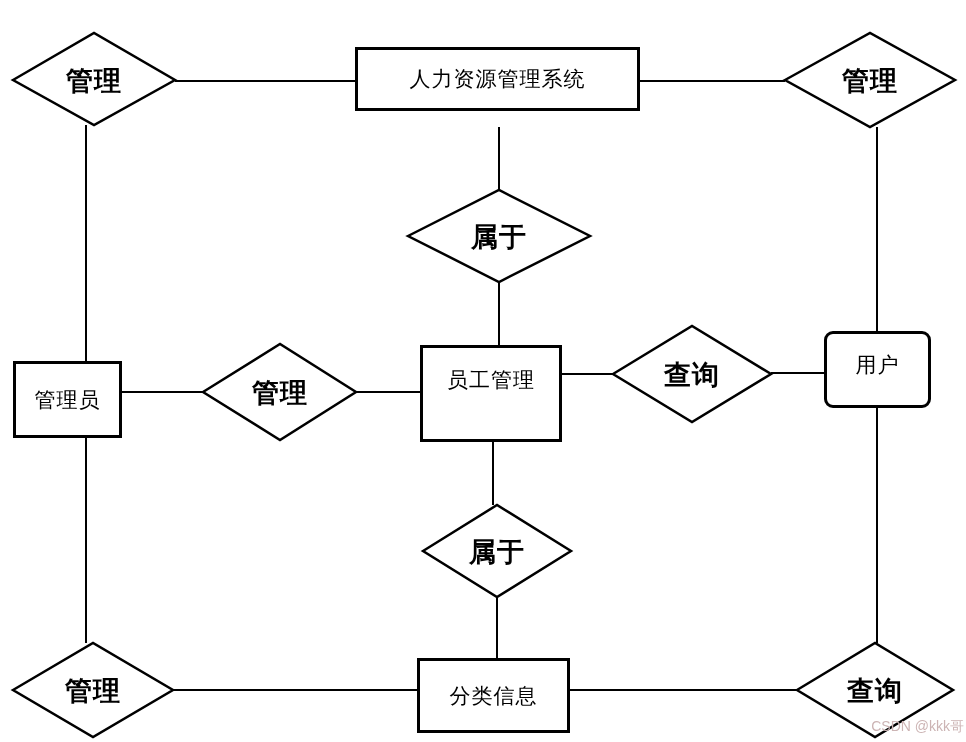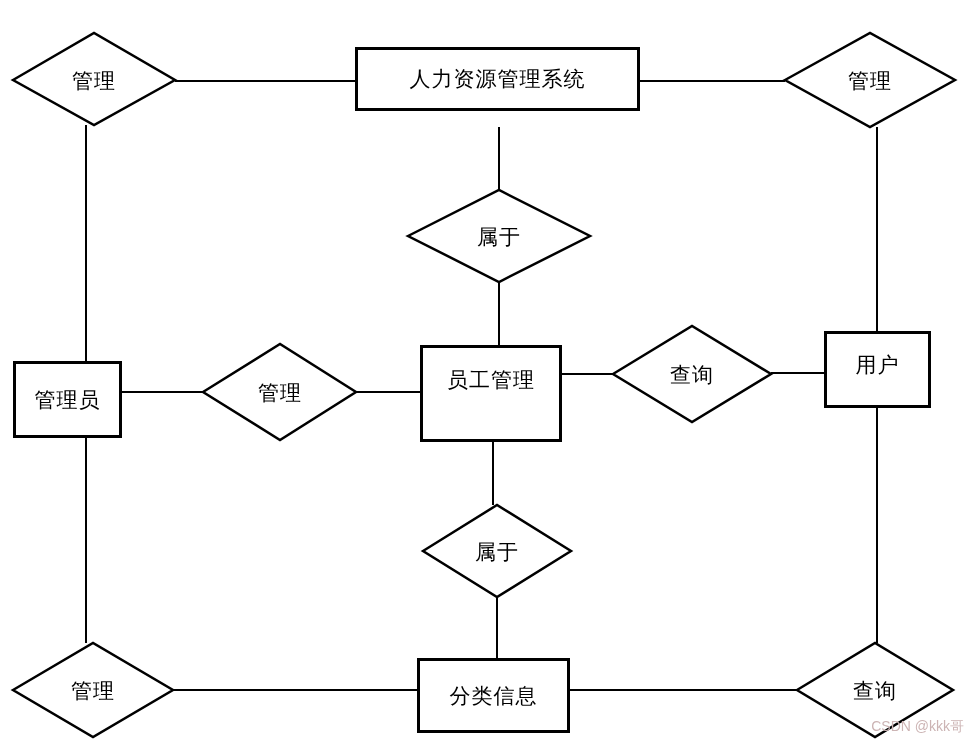--- a/index.html
+++ b/index.html
@@ -23,23 +23,24 @@
     justify-content: center;
     font-size: 21px;
     letter-spacing: 1px;
     white-space: nowrap;
   }
   .entity.lift-lg { padding-bottom: 28px; }
   .entity.lift-sm { padding-bottom: 10px; }
   .rel-label {
     position: absolute;
     transform: translate(-50%, -50%);
-    font-size: 21px;
+    font-size: 27px;
     letter-spacing: 1px;
     white-space: nowrap;
+    font-weight: bold;
   }
   .watermark {
     position: absolute;
     right: 2px;
     bottom: 6px;
     font-size: 14px;
     color: #ccb4b4;
     font-family: "Liberation Sans", sans-serif;
     white-space: nowrap;
   }
@@ -85,21 +86,21 @@
   </div>
 
   <div class="entity" style="left:13px; top:361px; width:109px; height:77px;">
     <span>管理员</span>
   </div>
 
   <div class="entity lift-lg" style="left:420px; top:345px; width:142px; height:97px;">
     <span>员工管理</span>
   </div>
 
-  <div class="entity lift-sm" style="left:824px; top:331px; width:107px; height:77px;">
+  <div class="entity lift-sm" style="left:824px; top:331px; width:107px; height:77px;border-radius:9px;">
     <span>用户</span>
   </div>
 
   <div class="entity" style="left:417px; top:658px; width:153px; height:75px;text-align:right;">
     <span>分类信息</span>
   </div>
 
   <div class="rel-label" style="left:94px;  top:81px;">管理</div>
   <div class="rel-label" style="left:870px; top:81px;">管理</div>
   <div class="rel-label" style="left:499px; top:237px;">属于</div>

